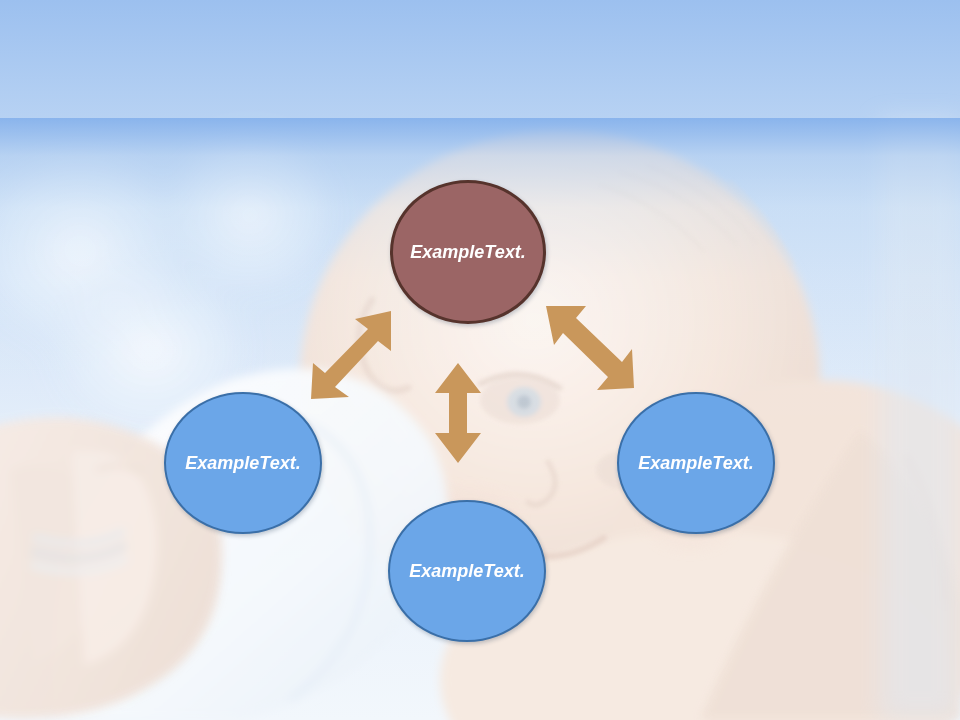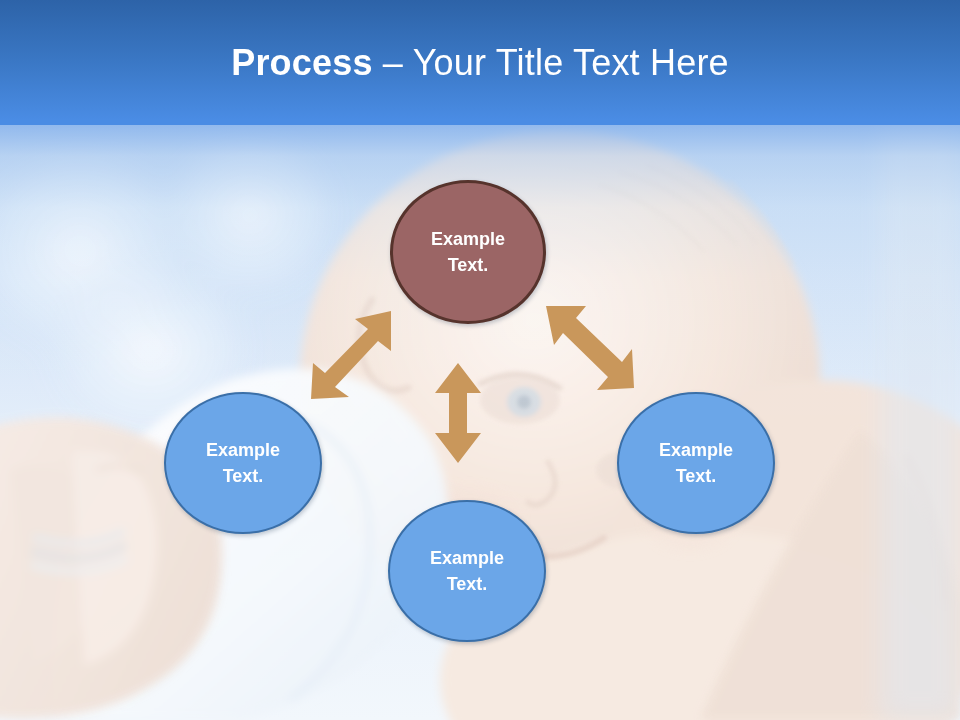--- a/index.html
+++ b/index.html
@@ -63,24 +63,25 @@
   }
   .banner-title .bold { font-weight: bold; }
   .banner-title .light { font-weight: normal; }
 
   
   .node {
     position: absolute;
     border-radius: 50%;
     box-sizing: border-box;
     display: flex;
-    flex-direction: column;
+    flex-direction: row;
     align-items: center;
     justify-content: center;
     color: #ffffff;
+    font-style: italic;
     font-weight: bold;
     font-size: 18px;
     line-height: 1.45;
     text-align: center;
     box-shadow: 1px 2px 4px rgba(40,60,90,0.28);
   }
   .node .line { display: block; white-space: nowrap; }
 
   .node-top {
     left: 390px; top: 180px;
@@ -233,25 +234,20 @@
         <path d="M860 430 q70 60 100 170 L960 720 L700 720 q60 -140 160 -290 Z" fill="#efe0d6"></path>
         <path d="M905 455 q40 70 40 150" stroke="#e6d4c9" stroke-width="4" fill="none" opacity="0.7"></path>
       </g>
 
       <rect x="880" y="120" width="80" height="600" fill="#dfe8f3" opacity="0.5" filter="url(#veryBlur)"></rect>
     </svg>
   </div>
 
   <div class="sky-wash"></div>
 
-  <div class="banner">
-    <div class="banner-title">
-      <span class="bold">Process</span><span class="light"> – </span><span class="light">Your Title Text Here</span>
-    </div>
-  </div>
 
   <div class="arrow arrow-left">
     <svg width="100" height="100" viewBox="0 0 100 100" xmlns="http://www.w3.org/2000/svg">
 
       <polygon points="86,6 86,46 73,36 30,82 44,92 6,94 8,58 20,68 63,24 50,14" fill="#c9975b"></polygon>
     </svg>
   </div>
 
   <div class="arrow arrow-right">
     <svg width="100" height="100" viewBox="0 0 100 100" xmlns="http://www.w3.org/2000/svg">

